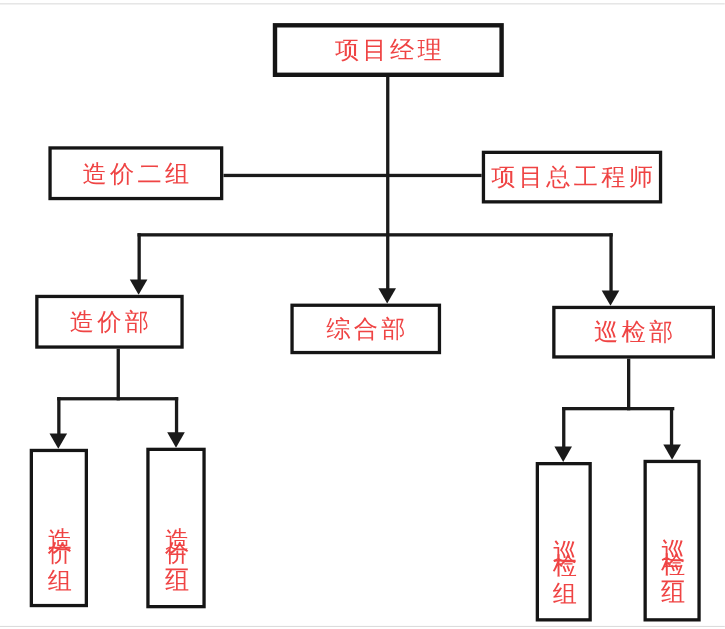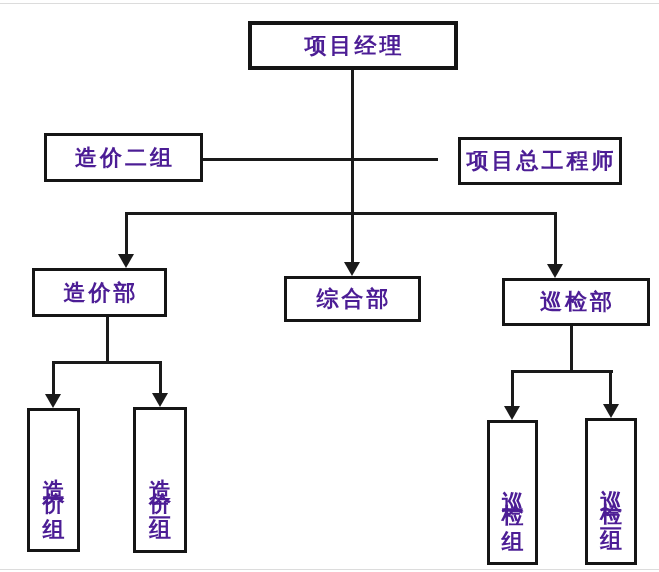--- a/index.html
+++ b/index.html
@@ -19,22 +19,22 @@
     background: #dcdcdc;
   }
   .node {
     position: absolute;
     box-sizing: border-box;
     border: 3px solid #151515;
     background: #ffffff;
     display: flex;
     align-items: center;
     justify-content: center;
-    color: #4c1d95;
-    font-weight: bold;
+    color: #ef4444;
+    font-weight: normal;
     font-size: 22px;
     letter-spacing: 3px;
     white-space: nowrap;
     z-index: 2;
   }
   .node .hlabel { padding-left: 3px; }
   .vnode .vlabel {
     writing-mode: vertical-rl;
     text-orientation: upright;
     letter-spacing: 13px;
@@ -90,28 +90,28 @@
   <div class="line" style="left:609px; top:370px; width:3px; height:35px;"></div>
   <div class="arrowhead" style="left:603px; top:404px;"></div>
 
   <div class="node" style="left:248px; top:21px; width:210px; height:49px; border-width:4px;">
     <span class="hlabel">项目经理</span>
   </div>
 
   <div class="node" style="left:44px; top:133px; width:159px; height:49px;">
     <span class="hlabel">造价二组</span>
   </div>
-  <div class="node" style="left:438px; top:137px; width:164px; height:48px;margin-left:20px;">
+  <div class="node" style="left:438px; top:137px; width:164px; height:48px;">
     <span class="hlabel">项目总工程师</span>
   </div>
 
   <div class="node" style="left:32px; top:268px; width:135px; height:49px;">
     <span class="hlabel">造价部</span>
   </div>
-  <div class="node" style="left:284px; top:276px; width:137px; height:46px;justify-content:center;">
+  <div class="node" style="left:264px; top:276px; width:137px; height:46px;justify-content:center;">
     <span class="hlabel">综合部</span>
   </div>
   <div class="node" style="left:502px; top:278px; width:148px; height:48px;">
     <span class="hlabel">巡检部</span>
   </div>
 
   <div class="node vnode" style="left:27px; top:408px; width:53px; height:144px;">
     <span class="vlabel">造价一组</span>
   </div>
   <div class="node vnode" style="left:133px; top:407px; width:54px; height:146px;">

